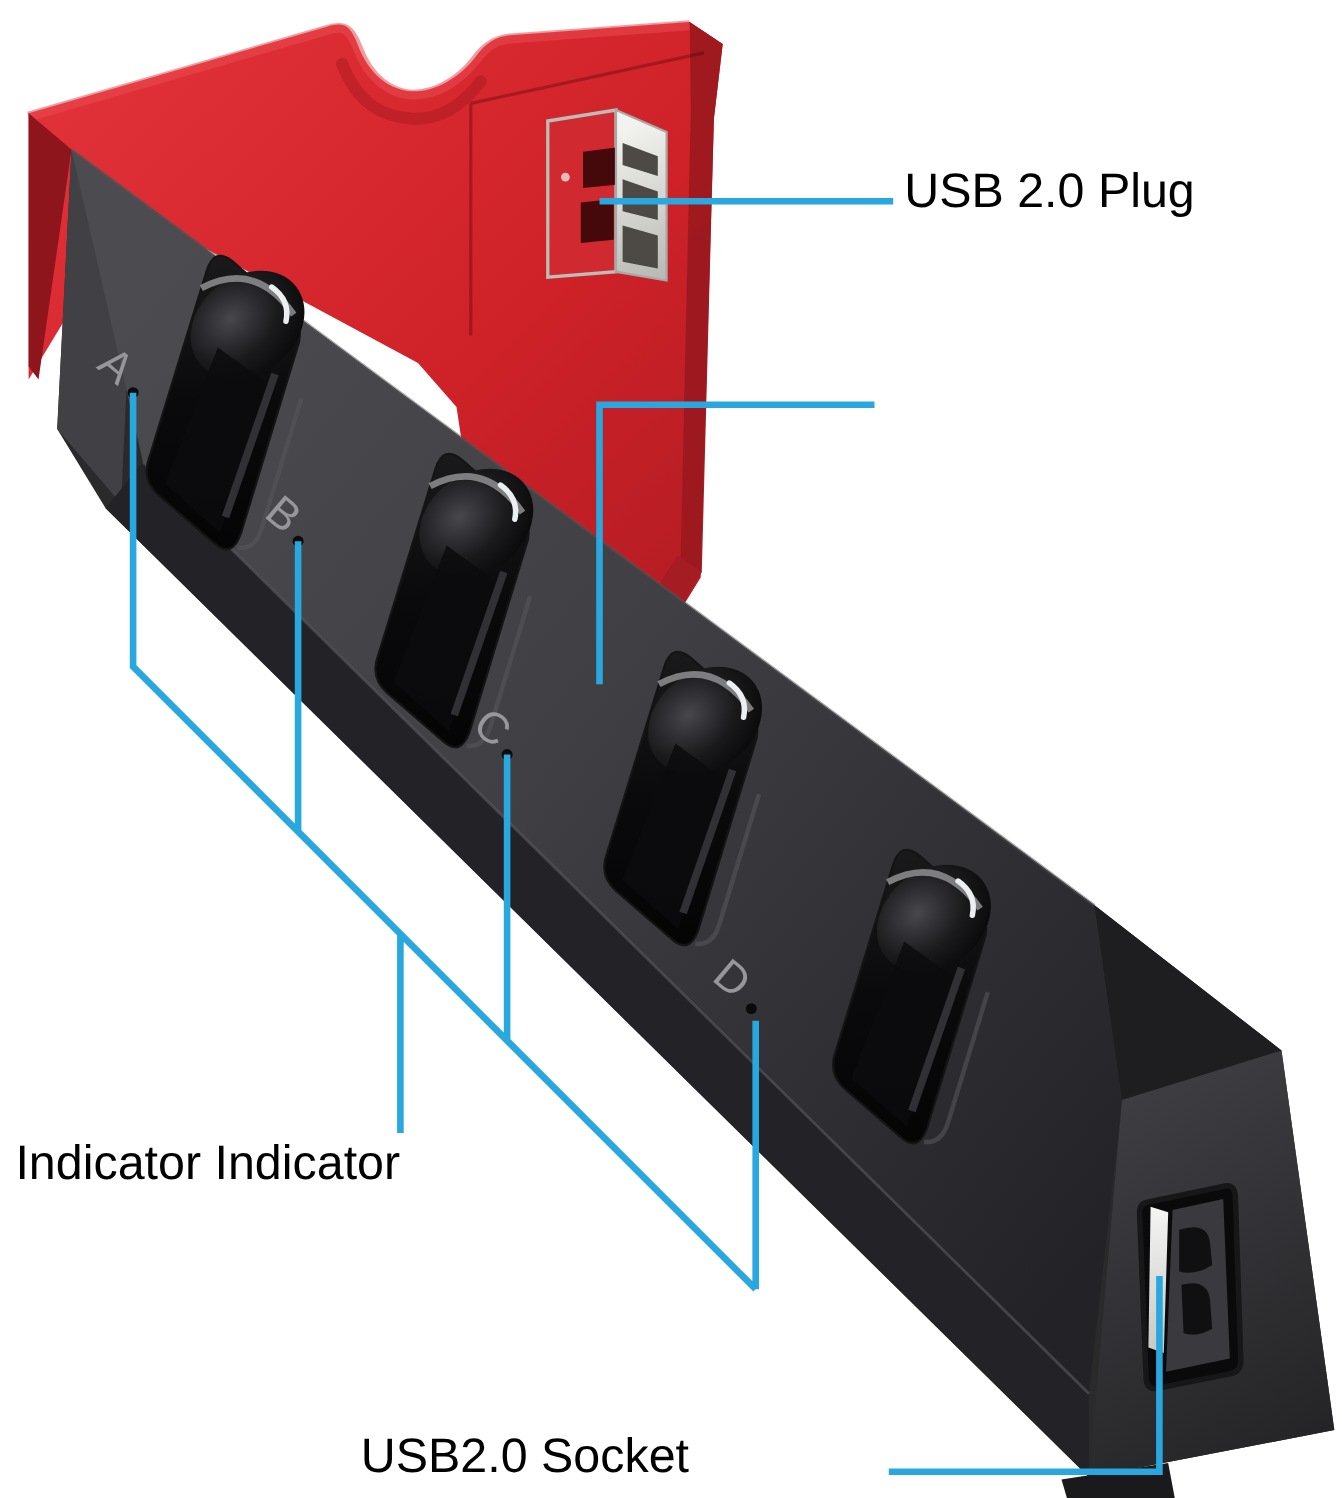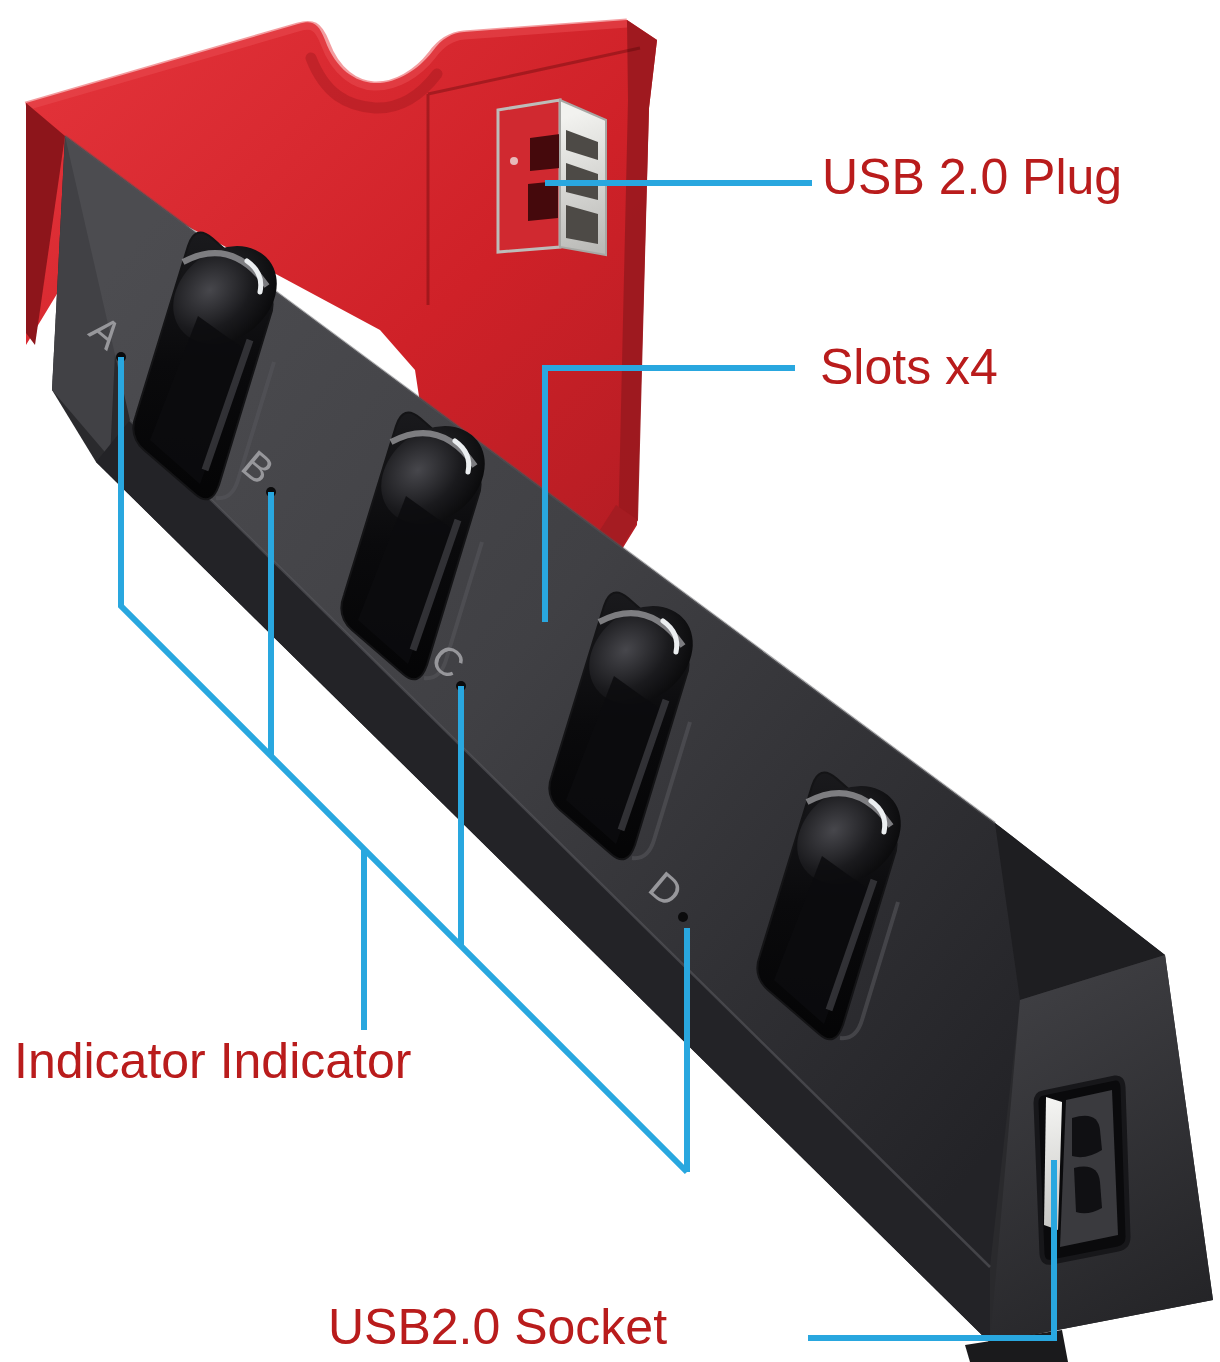--- a/index.html
+++ b/index.html
@@ -2,21 +2,21 @@
 <html><head>
 <meta charset="utf-8">
 <style>
   html,body{margin:0;padding:0;background:#888;}
   #stage{
     position:relative;width:1220px;height:1362px;background:#ffffff;
     font-family:"Liberation Sans", sans-serif;overflow:hidden;margin:0 auto;
   }
   #figure-svg{position:absolute;left:0;top:0;}
   .callout-label{
-    position:absolute;color:#b91c1c;font-size:50px;line-height:1.16;
+    position:absolute;color:#000000;font-size:44px;line-height:1.16;
     white-space:nowrap;letter-spacing:0px;
   }
   .slot-letter-text{
     font-family:"Liberation Sans", sans-serif;font-size:40px;fill:#97979b;
   }
 </style>
 </head>
 <body>
 
 <div id="stage">
@@ -138,19 +138,18 @@
       <path d="M 795,368 L 545,368 L 545,622"></path>
       <path d="M 121,357 L 121,606 L 687,1172 M 271,492 L 271,756 M 461,686 L 461,946
                M 364,849 L 364,1030 M 687,928 L 687,1172"></path>
       <path d="M 808,1338 L 1054,1338 L 1054,1160"></path>
     </g>
   </svg>
 
   <div class="callout-label" style="left:822px;top:148px;">USB 2.0 Plug</div>
 
   <div class="callout-label" style="left:820px;top:338px;">
-    <div>Slots x4</div>
   </div>
 
   <div class="callout-label" style="left:14px;top:1032px;">Indicator Indicator</div>
 
   <div class="callout-label" style="left:328px;top:1298px;">USB2.0 Socket</div>
 </div>
 
 </body></html>

